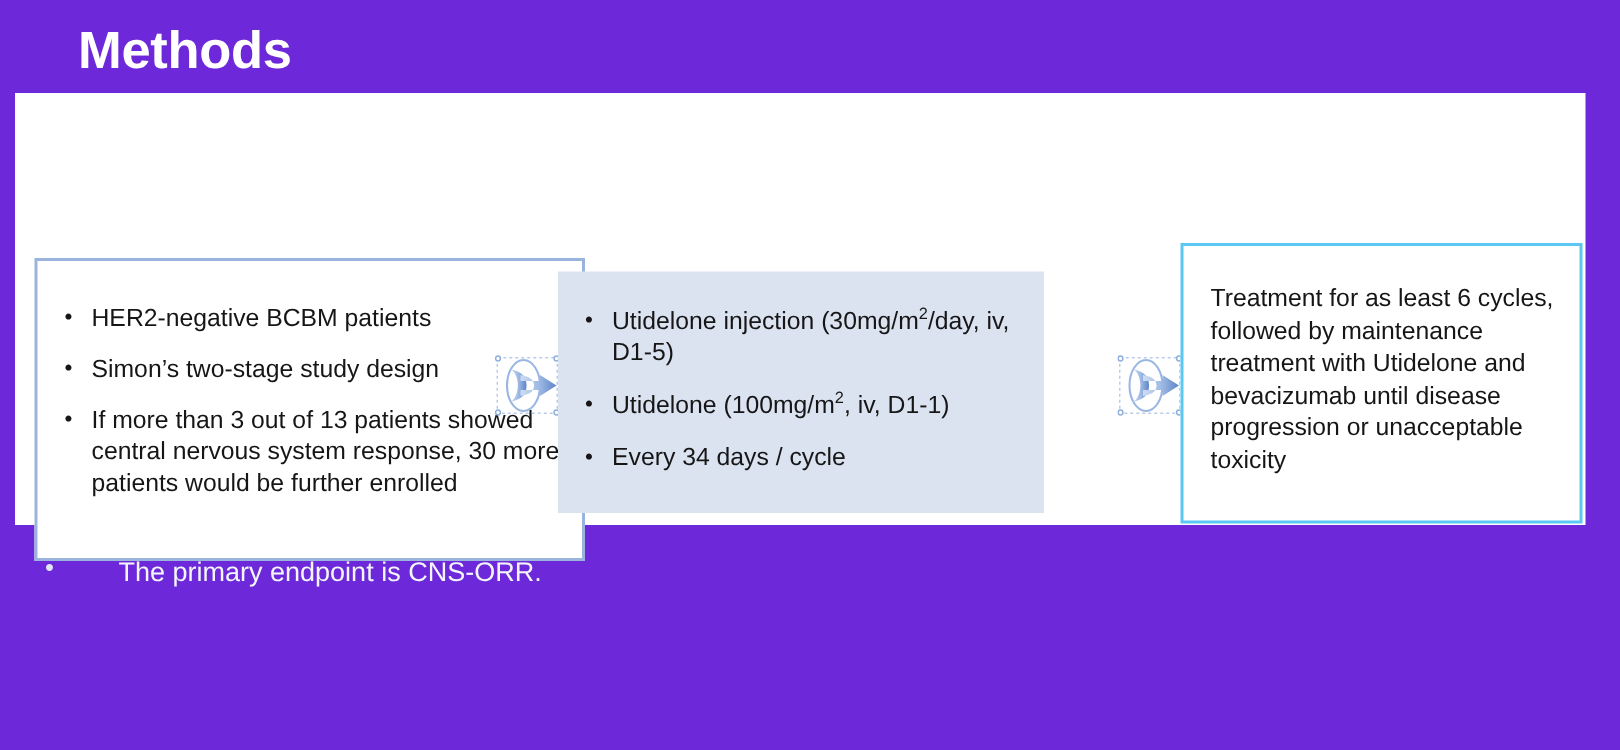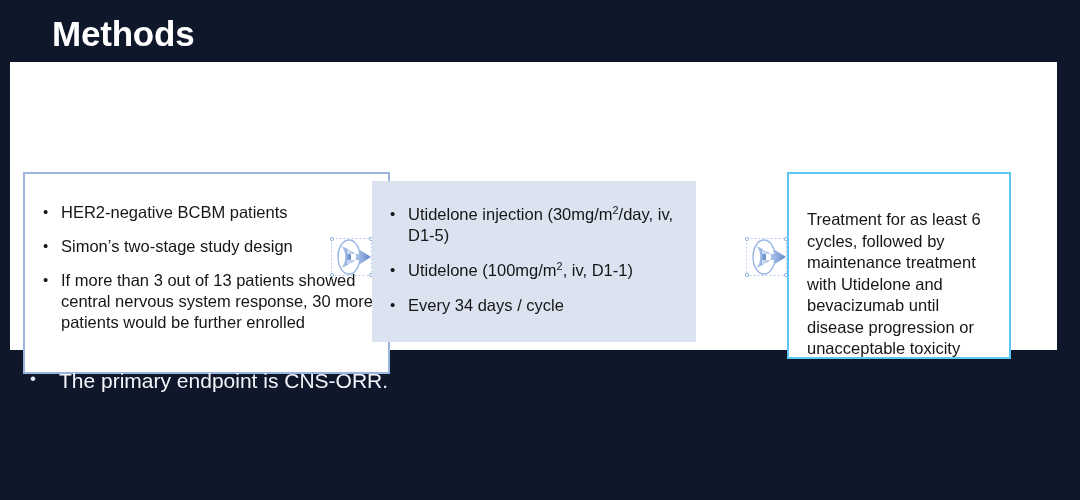--- a/index.html
+++ b/index.html
@@ -8,21 +8,21 @@
     padding: 0;
     background: #ffffff;
   }
   body {
     font-family: "Liberation Sans", sans-serif;
   }
   #slide {
     position: relative;
     width: 1080px;
     height: 500px;
-    background: #0f172a;
+    background: #6d28d9;
     overflow: hidden;
   }
 
   
   #slide-title {
     position: absolute;
     left: 52px;
     top: 12px;
     font-size: 35px;
     font-weight: bold;
@@ -61,26 +61,26 @@
     left: 362px;
     top: 119px;
     width: 324px;
     height: 161px;
     background: #dbe2f0;
     border: none;
     padding: 23px 12px 26px 14px;
   }
   #box-maintenance {
     left: 777px;
-    top: 110px;
-    width: 224px;
+    top: 100px;
+    width: 268px;
     height: 187px;
     background: #ffffff;
     border: 2px solid #5ac8f2;
-    padding: 35px 16px 10px 18px;
+    padding: 25px 16px 10px 18px;
   }
 
   
   ul.flow-list {
     list-style: none;
     margin: 0;
     padding: 0;
   }
   ul.flow-list > li {
     position: relative;
@@ -132,23 +132,23 @@
     top: 368px;
     width: 1080px;
   }
   ul.endpoint-list {
     list-style: none;
     margin: 0;
     padding: 0;
   }
   ul.endpoint-list > li {
     position: relative;
-    padding-left: 59px;
+    padding-left: 79px;
     margin-bottom: 24px;
-    font-size: 21px;
+    font-size: 18px;
     line-height: 26px;
     color: #f2f5fa;
   }
   ul.endpoint-list > li::before {
     content: "\2022";
     position: absolute;
     left: 30px;
     top: -2px;
     font-size: 17px;
     color: #dfe7f2;

